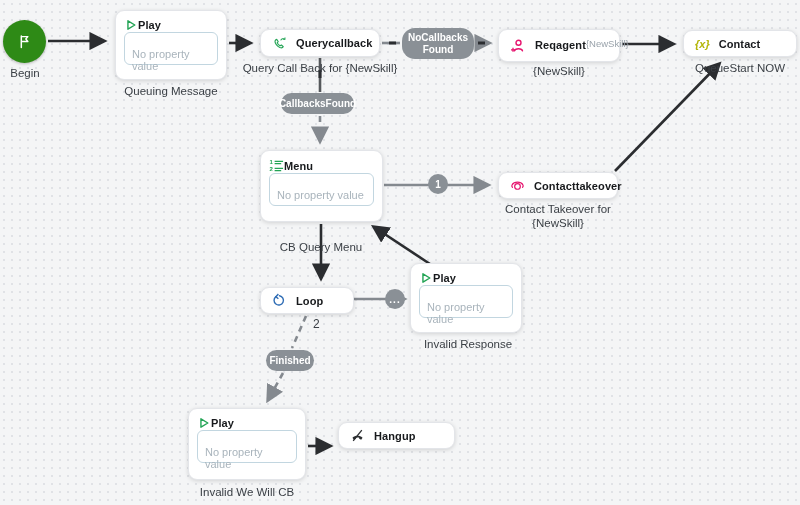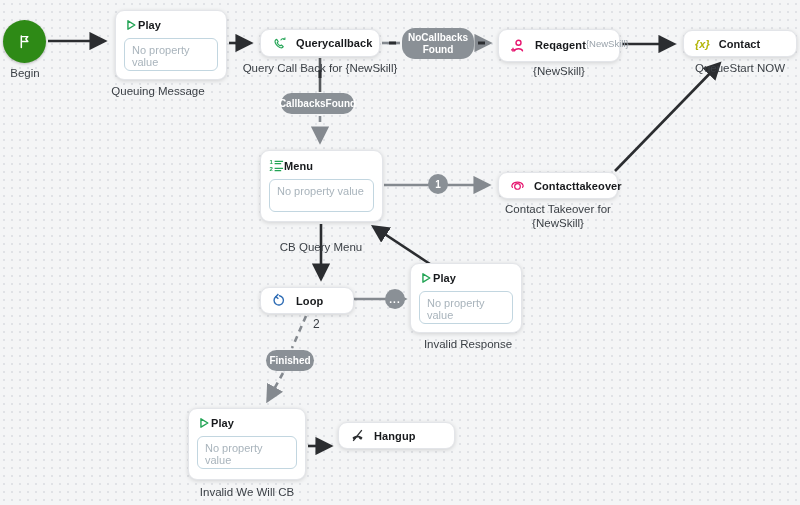--- a/index.html
+++ b/index.html
@@ -14,22 +14,22 @@
   .node{
     position:absolute;background:#fff;border:1px solid #e3e5e9;border-radius:9px;
     box-shadow:0 1px 4px rgba(0,0,0,.14);box-sizing:border-box;z-index:2;
   }
   .pill{display:flex;align-items:center;gap:9px;padding:0 11px;}
   .card{padding:7px 8px;}
   .trow{display:flex;align-items:center;}
   .node-title{font-weight:bold;font-size:11px;color:#17191c;letter-spacing:.1px;}
   .sub{font-size:9.5px;color:#9aa3ab;line-height:1.05;}
   .prop-box{
-    margin-top:6px;border:1px solid #c2d6e0;border-radius:6px;height:33px;
-    padding:5px 7px;font-size:11px;color:#a9b4bc;background:#fff;box-sizing:border-box;
+    border:1px solid #c2d6e0;border-radius:6px;height:33px;
+    padding:15px 7px;font-size:11px;color:#a9b4bc;background:#fff;box-sizing:border-box;
   }
   .caption{
     position:absolute;font-size:11.5px;color:#3b4046;text-align:center;
     white-space:nowrap;z-index:1;
   }
   .caption.wrap{white-space:normal;line-height:1.25;}
   .begin-circle{
     position:absolute;left:3px;top:20px;width:43px;height:43px;border-radius:50%;
     background:#2e8a16;display:flex;align-items:center;justify-content:center;
     box-shadow:0 1px 3px rgba(0,0,0,.25);z-index:2;
@@ -95,21 +95,21 @@
     <div class="trow">
       <span class="ic">
         <svg viewBox="0 0 16 16" width="14" height="14">
           <path d="M4.5 3.2 L12.4 8 L4.5 12.8 Z" fill="none" stroke="#23a455" stroke-width="1.6" stroke-linejoin="round"></path>
         </svg>
       </span>
       <span class="node-title">Play</span>
     </div>
     <div class="prop-box">No property value</div>
   </div>
-  <div class="caption" style="left:98px;top:85px;width:120px">Queuing Message</div>
+  <div class="caption" style="left:111px;top:85px;width:120px">Queuing Message</div>
 
   <div class="node pill" style="left:260px;top:29px;width:120px;height:28px">
     <span class="ic">
       <svg viewBox="0 0 16 16" width="15" height="15">
         <path d="M3.2 5.4 C3 7.6 5.4 11 8.4 12.3 c1.5 .6 3 .3 3.6 -.8 L10 9.6 l-1.3 .7 C7.2 9.7 6 8.4 5.6 7 l1 -1.1 L5 3.6 c-1 .2 -1.6 .9 -1.8 1.8 Z" fill="none" stroke="#23a455" stroke-width="1.2" stroke-linejoin="round"></path>
         <path d="M9.3 4.6 a2.6 2.6 0 0 1 4.2 -1.1" fill="none" stroke="#23a455" stroke-width="1.1"></path>
         <path d="M13.9 1.6 l-.2 2 -1.9 -.5" fill="none" stroke="#23a455" stroke-width="1.1"></path>
       </svg>
     </span>
     <span class="node-title">Querycallback</span>

